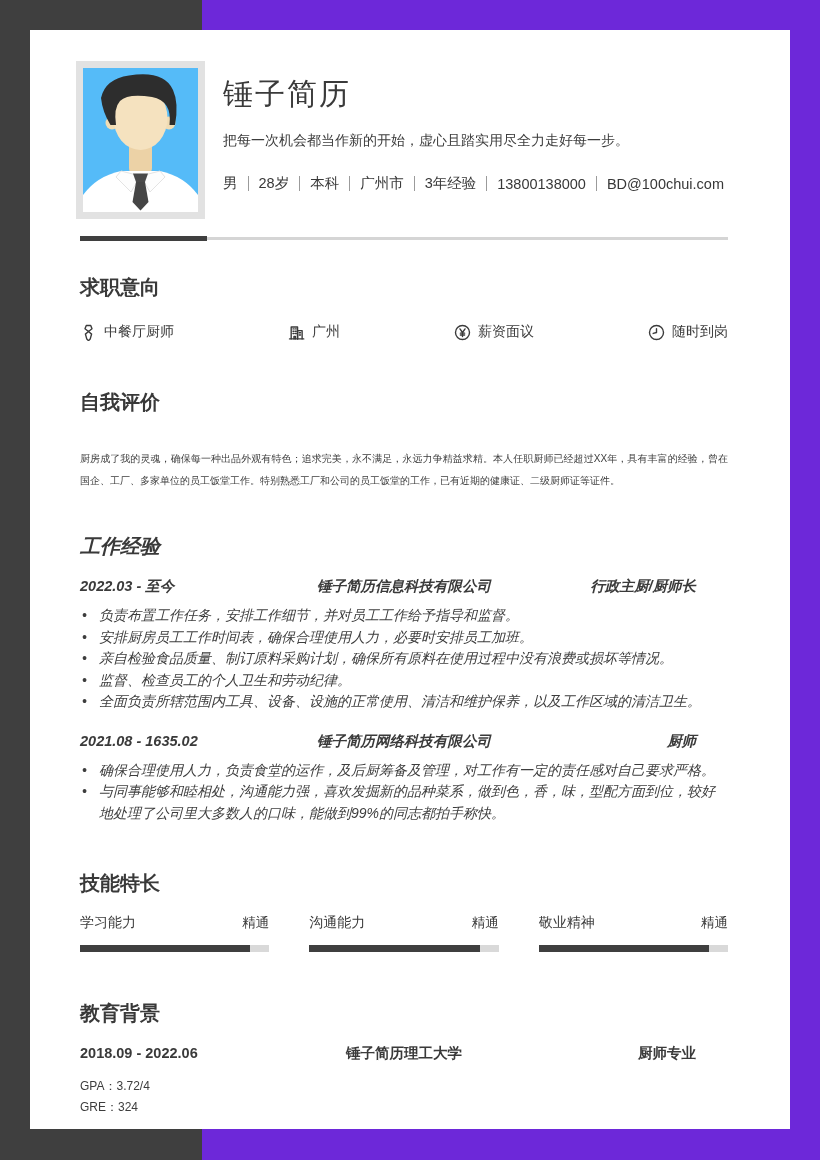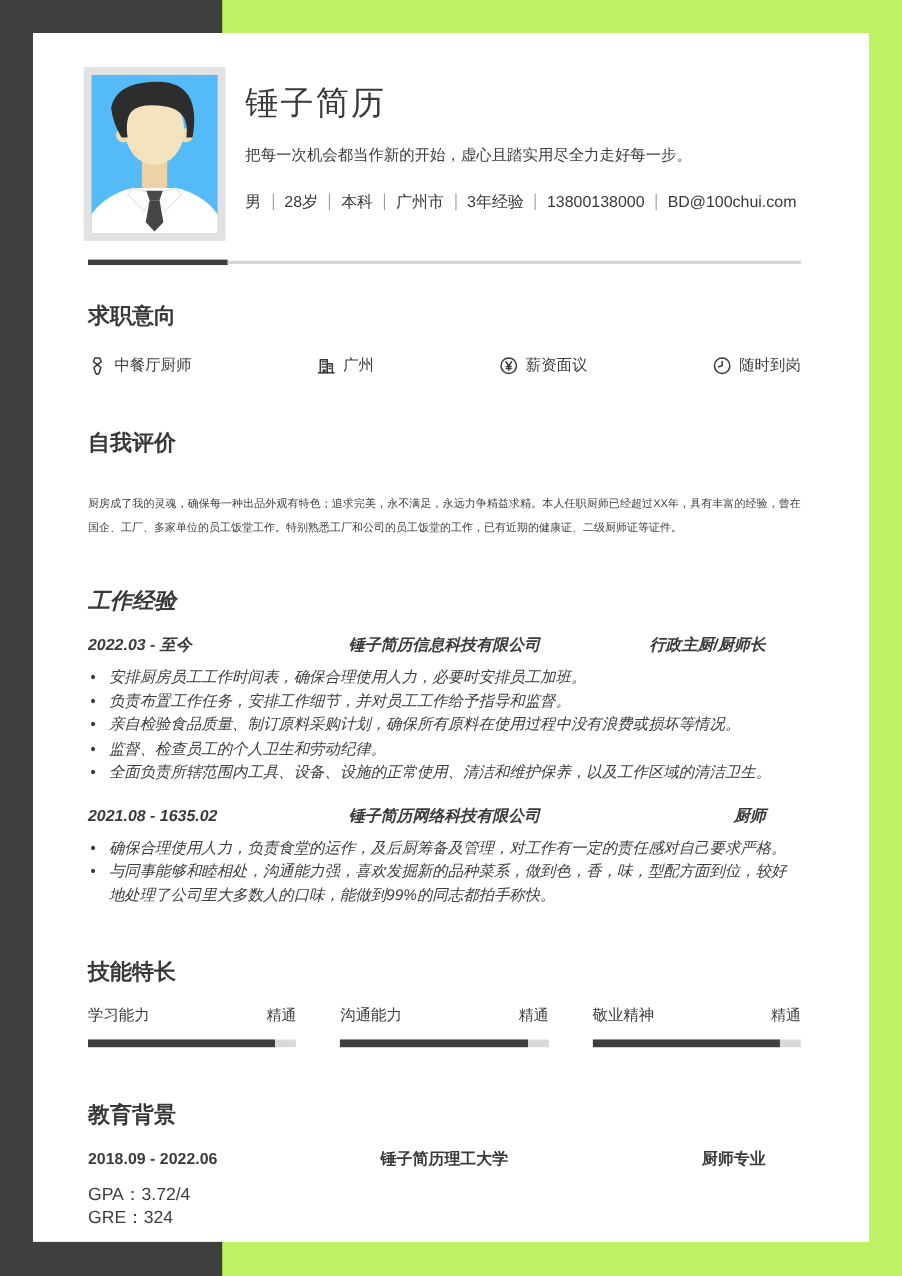--- a/index.html
+++ b/index.html
@@ -1,18 +1,18 @@
 <!DOCTYPE html>
 <html><head>
 <meta charset="utf-8">
 <style>
   * { margin:0; padding:0; box-sizing:border-box; }
   html,body { width:820px; height:1160px; }
   body { font-family:"Liberation Sans","DejaVu Sans",sans-serif; background:#f2f2f2; color:#3b3b3b; }
-  .canvas { position:relative; width:820px; height:1160px; background:#bef264; overflow:hidden; }
+  .canvas { position:relative; width:820px; height:1160px; background:#6d28d9; overflow:hidden; }
   .dark-frame { position:absolute; left:0; top:0; width:202px; height:1160px; background:#3f3f3f; }
   .paper { position:absolute; left:30px; top:30px; width:760px; height:1099px; background:#ffffff; padding:31px 62px 0 50px; }
 
   
   .header { display:flex; gap:18px; }
   .photo-frame { flex:0 0 129px; width:129px; height:158px; background:#e2e2e2; padding:7px; margin-left:-4px; }
   .photo-frame svg { display:block; width:115px; height:144px; }
   .header-text { padding-top:13px; }
   h1.name { font-size:30px; font-weight:400; letter-spacing:2px; color:#3a3a3a; }
   .tagline { font-size:14px; margin-top:17px; color:#3c3c3c; }
@@ -45,21 +45,21 @@
 
   .sec-skills { margin-top:46px; }
   .skills-row { margin-top:17px; display:grid; grid-template-columns:1fr 1fr 1fr; column-gap:40px;font-family:Liberation Serif, serif; }
   .skill-head { display:flex; justify-content:space-between; align-items:baseline; font-size:14px; }
   .skill-level { font-size:13.5px; }
   .bar { margin-top:13px; height:7px; background:#d9d9d9; }
   .bar-fill { height:7px; background:#3f3f3f; }
 
   .sec-edu { margin-top:48px; }
   .edu-row { margin-top:17px; }
-  .edu-detail { font-size:16px; line-height:21px; color:#3d3d3d; }
+  .edu-detail { font-size:12px; line-height:21px; color:#3d3d3d; }
   .edu-detail.first { margin-top:13px; }
 </style>
 </head>
 <body>
 
 <div class="canvas">
   <div class="dark-frame"></div>
 
   <div class="paper">
 
@@ -158,22 +158,22 @@
     <section class="sec-work">
       <h2 class="sec-title">工作经验</h2>
 
       <div>
         <div class="row3 job1-row">
           <span class="col-left">2022.03 - 至今</span>
           <span class="col-center">锤子简历信息科技有限公司</span>
           <span class="col-right">行政主厨/厨师长</span>
         </div>
         <ul class="bullets">
+          <li>负责布置工作任务，安排工作细节，并对员工工作给予指导和监督。</li>
           <li>安排厨房员工工作时间表，确保合理使用人力，必要时安排员工加班。</li>
-          <li>负责布置工作任务，安排工作细节，并对员工工作给予指导和监督。</li>
           <li>亲自检验食品质量、制订原料采购计划，确保所有原料在使用过程中没有浪费或损坏等情况。</li>
           <li>监督、检查员工的个人卫生和劳动纪律。</li>
           <li>全面负责所辖范围内工具、设备、设施的正常使用、清洁和维护保养，以及工作区域的清洁卫生。</li>
         </ul>
       </div>
 
       <div>
         <div class="row3 job2-row">
           <span class="col-left">2021.08 - 1635.02</span>
           <span class="col-center">锤子简历网络科技有限公司</span>

